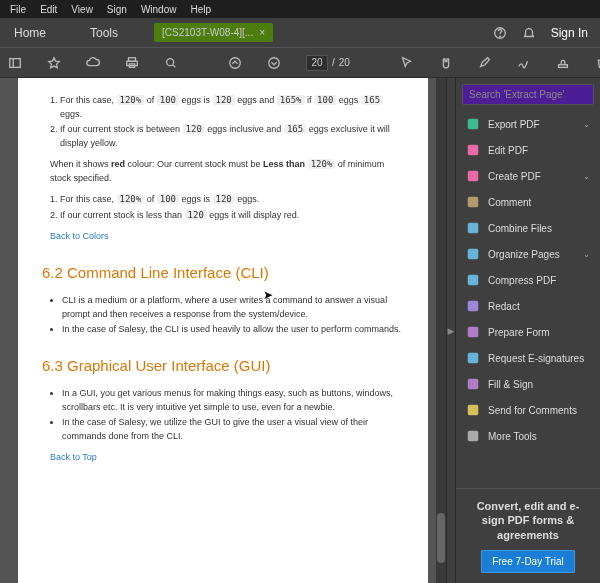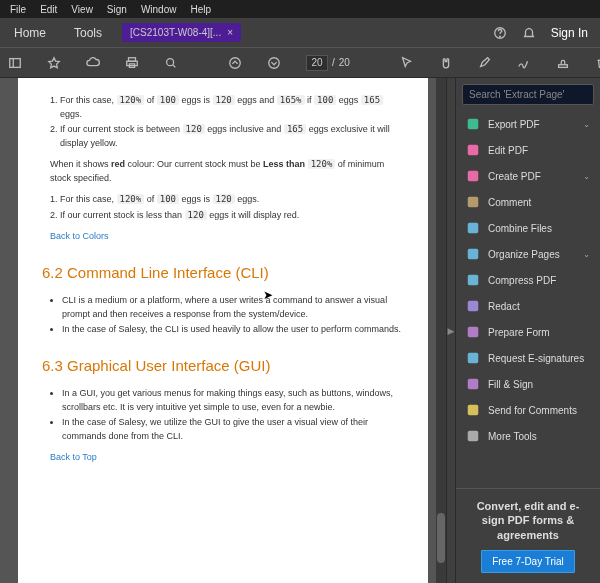--- a/index.html
+++ b/index.html
@@ -1,22 +1,22 @@
 <!DOCTYPE html>
 <html><head>
 <meta charset="utf-8">
 <style>
 *{margin:0;padding:0;box-sizing:border-box;font-family:-apple-system,BlinkMacSystemFont,"Segoe UI",Arial,sans-serif}
 body{background:#2e2e2e;width:600px;height:583px;overflow:hidden;font-size:11px;color:#ccc}
 .menubar{display:flex;background:#1f1f1f;height:18px;align-items:center;padding:0 4px;gap:2px}
 .menubar span{padding:2px 6px;font-size:10px;color:#ddd}
 .topbar{display:flex;align-items:center;background:#3f3f3f;height:30px;border-bottom:1px solid #555}
-.topbar-left{display:flex;align-items:center;gap:0}
+.topbar-left{display:flex;align-items:center;gap:16px}
 .topbar-btn{padding:6px 14px;font-size:12px;color:#ddd;cursor:pointer}
-.tab{background:#4c1d95;padding:4px 8px;font-size:10px;color:#ccc;display:flex;gap:6px;border-radius:2px;margin-left:6px}
+.tab{background:#4d7c0f;padding:4px 8px;font-size:10px;color:#ccc;display:flex;gap:6px;border-radius:2px;margin-left:6px}
 .tab .close{font-size:10px;cursor:pointer}
 .topbar-right{margin-left:auto;display:flex;align-items:center;gap:15px;padding-right:12px}
 .signin{font-size:12px;color:#fff;font-weight:500}
 .toolbar{display:flex;align-items:center;background:#3f3f3f;height:30px;padding:0 8px;gap:25px;border-bottom:1px solid #2a2a2a}
 .toolbar .sep{width:1px;height:18px;background:#555}
 .toolbar .pagenum{display:flex;align-items:center;gap:4px;font-size:10px;color:#ccc}
 .toolbar .pagenum input{width:22px;height:16px;background:#2e2e2e;border:1px solid #555;color:#ccc;font-size:10px;text-align:center}
 .toolbar .spacer{flex:1}
 .ico{width:14px;height:14px;display:inline-flex;align-items:center;justify-content:center}
 .ico svg{width:14px;height:14px;stroke:#bbb;fill:none;stroke-width:1.5}
@@ -28,21 +28,21 @@
 .page li{margin-bottom:2px}
 .code{background:#f0f0f0;padding:0 3px;border-radius:2px;font-family:monospace;font-size:9px}
 .redtxt{font-weight:600}
 .bold{font-weight:600}
 .link{color:#2a7cc7;font-size:9px;text-decoration:none}
 h2{color:#d97706;font-size:15px;font-weight:500;margin:18px 0 10px}
 .para{margin:8px 8px}
 .rail{width:10px;background:#3f3f3f;display:flex;align-items:center;justify-content:center;border-left:1px solid #2a2a2a;border-right:1px solid #2a2a2a}
 .rail-arrow{color:#888;font-size:9px}
 .rpanel{width:144px;background:#3f3f3f;display:flex;flex-direction:column}
-.search-box{margin:6px;padding:4px 6px;background:#0f172a;border:1px solid #555;border-radius:2px;color:#888;font-size:10px}
+.search-box{margin:6px;padding:4px 6px;background:#4c1d95;border:1px solid #555;border-radius:2px;color:#888;font-size:10px}
 .tool-list{flex:1;overflow:hidden}
 .tool-item{display:flex;align-items:center;padding:6px 10px;gap:8px;cursor:pointer}
 .tool-ico{width:14px;height:14px;flex-shrink:0}
 .tool-label{font-size:10px;color:#ddd;flex:1;white-space:nowrap;overflow:hidden;text-overflow:ellipsis}
 .chev{font-size:8px;color:#aaa}
 .promo{padding:10px;text-align:center;border-top:1px solid #555}
 .promo-text{font-size:11px;color:#ddd;font-weight:600;line-height:1.3;margin-bottom:8px}
 .promo-btn{background:#1a7dd6;color:#fff;padding:5px 10px;font-size:10px;border-radius:1px;display:inline-block;cursor:pointer;border:1px solid #3a9de6}
 .scrollbar{width:10px;background:#3a3a3a;position:absolute;right:0;top:0;bottom:0}
 .scroll-thumb{background:#666;width:8px;margin:0 1px;height:50px;position:absolute;bottom:20px;border-radius:4px}

